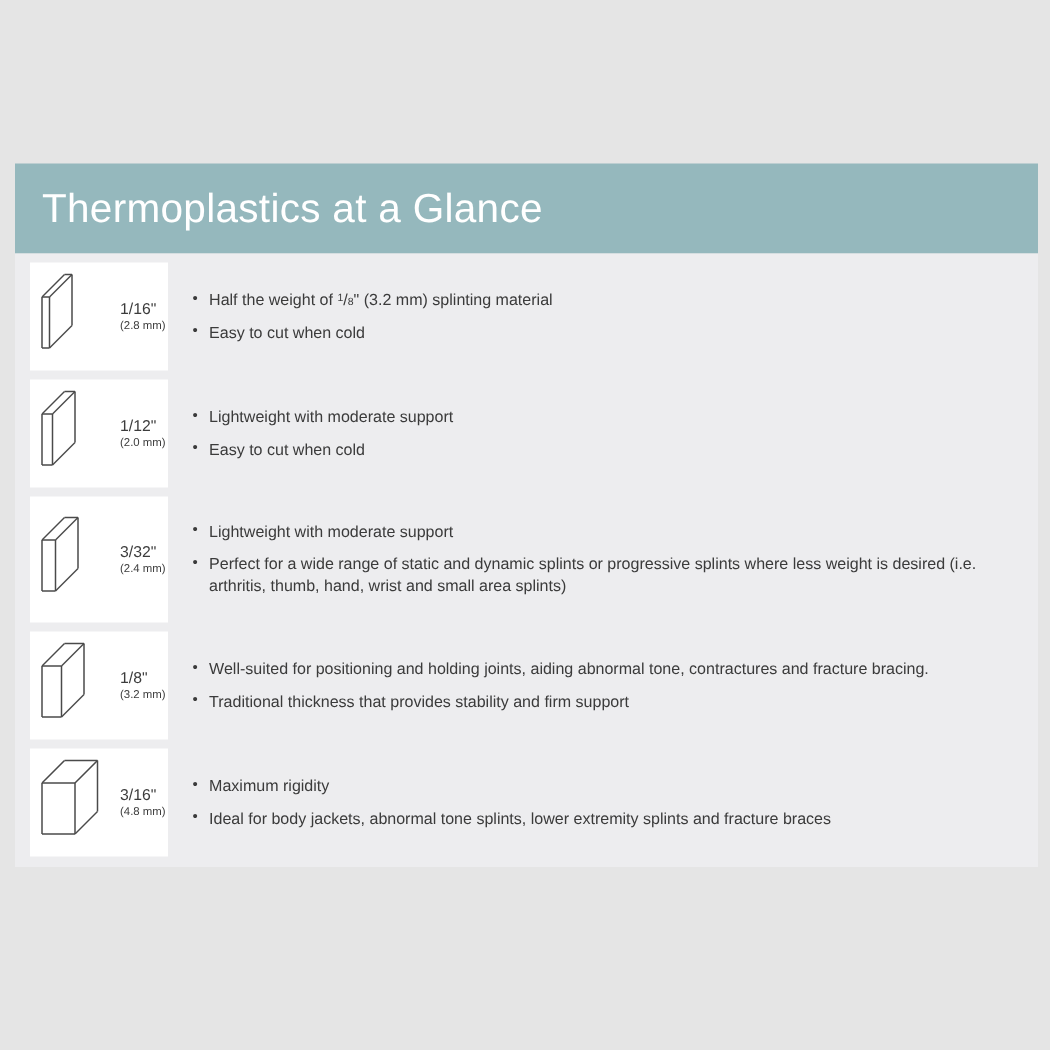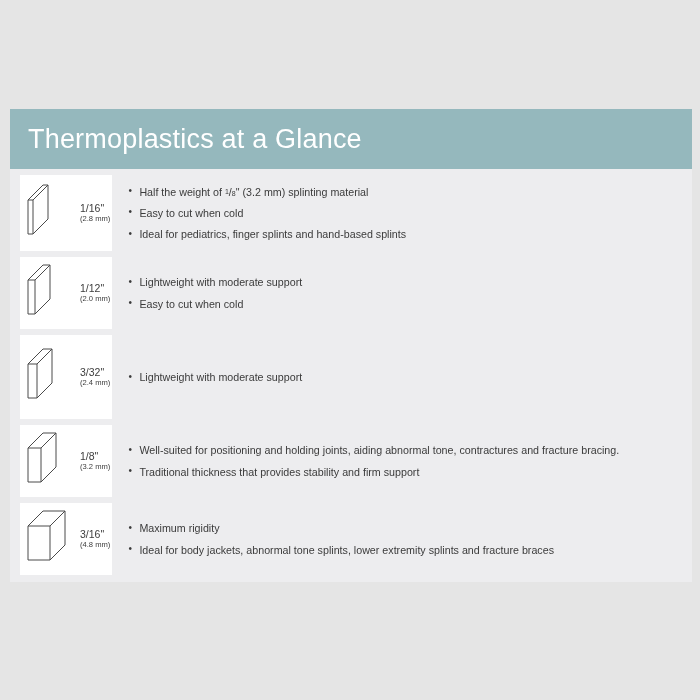--- a/index.html
+++ b/index.html
@@ -184,21 +184,20 @@
               </span>
               <div class="size-labels">
                 <div class="size-imperial">1/16"</div>
                 <div class="size-metric">(2.8 mm)</div>
               </div>
             </div>
           </div>
           <div class="bullets">
             <div class="bullet"><span>Half the weight of </span><span class="frac"><sup>1</sup><span>/</span><sub>8</sub></span><span>" (3.2 mm) splinting material</span></div>
             <div class="bullet">Easy to cut when cold</div>
-            <div class="bullet">Ideal for pediatrics, finger splints and hand-based splints</div>
           </div>
         </div>
         <div class="row row-h2">
           <div class="icon-panel">
             <div class="icon-inner">
               <span>
                 <svg class="slab-svg" width="54" height="58" viewBox="0 0 54 58">
                   <line x1="6" y1="16" x2="13" y2="16" stroke="#4a4a4a" stroke-width="1"></line>
                   <line x1="13" y1="16" x2="13" y2="50" stroke="#4a4a4a" stroke-width="1"></line>
                   <line x1="13" y1="50" x2="6" y2="50" stroke="#4a4a4a" stroke-width="1"></line>
@@ -238,20 +237,21 @@
                 </svg>
               </span>
               <div class="size-labels">
                 <div class="size-imperial">3/32"</div>
                 <div class="size-metric">(2.4 mm)</div>
               </div>
             </div>
           </div>
           <div class="bullets">
             <div class="bullet">Lightweight with moderate support</div>
+            <div class="bullet">Perfect for a wide range of static and dynamic splints or progressive splints where less weight is desired (i.e. arthritis, thumb, hand, wrist and small area splints)</div>
           </div>
         </div>
         <div class="row row-h4">
           <div class="icon-panel">
             <div class="icon-inner">
               <span>
                 <svg class="slab-svg" width="54" height="58" viewBox="0 0 54 58">
                   <line x1="6" y1="16" x2="19" y2="16" stroke="#4a4a4a" stroke-width="1"></line>
                   <line x1="19" y1="16" x2="19" y2="50" stroke="#4a4a4a" stroke-width="1"></line>
                   <line x1="19" y1="50" x2="6" y2="50" stroke="#4a4a4a" stroke-width="1"></line>

